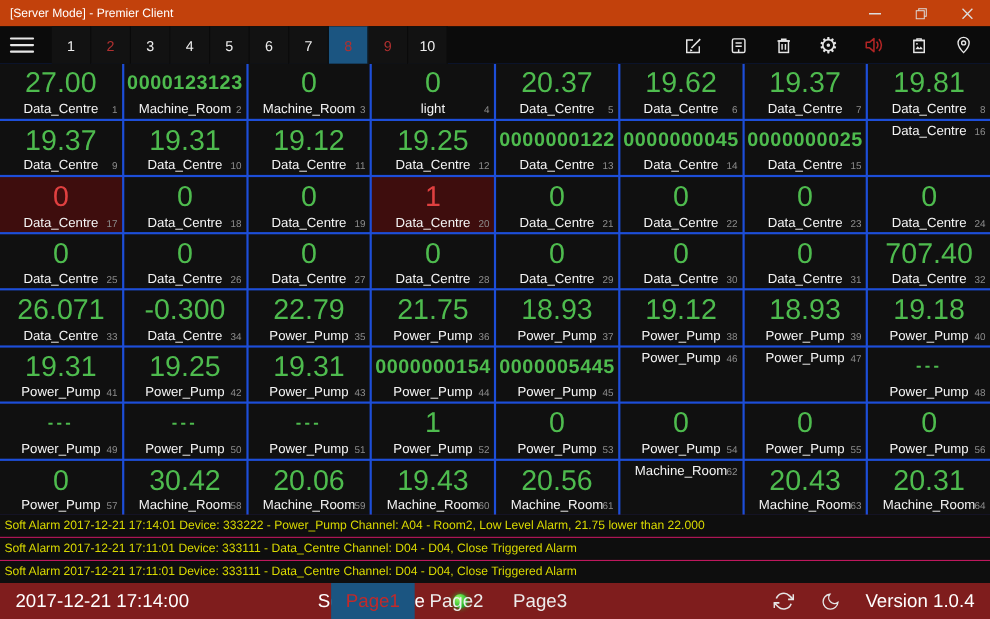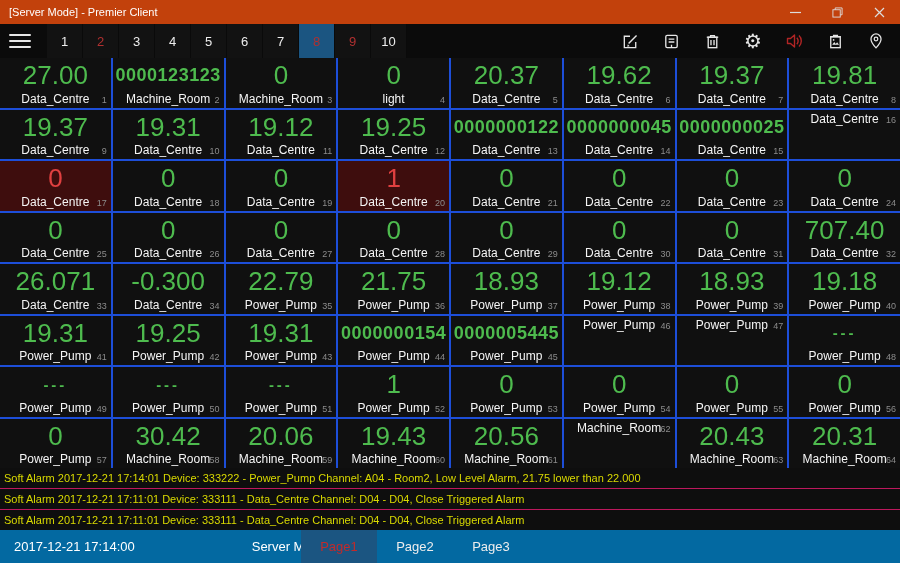--- a/index.html
+++ b/index.html
@@ -38,21 +38,21 @@
   .cell-foot { position:relative; height:18px; display:flex; align-items:center; justify-content:center; }
   .cell-label { font-size:12px; color:#f5f5f5; }
   .cell-index { position:absolute; right:4px; bottom:3px; font-size:9px; color:#8c8c8c; }
 
   
   .alarms { height:62px; display:flex; flex-direction:column; gap:1px; background:#be185d; }
   .alarm-row { flex:1; background:#0e0e0e; display:flex; align-items:center;
                color:#d9d900; font-size:11px; padding-left:4px; white-space:nowrap; overflow:hidden; }
 
   
-  .statusbar { height:33px; background:#0369a1; display:flex; align-items:center; position:relative; font-size:13px; }
+  .statusbar { height:33px; background:#7f1d1d; display:flex; align-items:center; position:relative; font-size:17px; }
   .sb-time { padding-left:14px; color:#fff; }
   .sb-mode { margin-left:117px; color:#fff; }
   .led { width:13px; height:13px; border-radius:50%; margin-left:26px;
          background:radial-gradient(circle at 35% 30%, #9aff66, #2db82d 60%, #157a15);
          box-shadow:0 0 5px #2db82d; }
   .page-strip { position:absolute; left:50%; transform:translateX(-50%); height:100%; display:flex; margin-left:-35px; }
   .page-tab { width:76px; height:100%; display:flex; align-items:center; justify-content:center; color:#ededed; }
   .page-tab.selected { background:#1b5581; color:#c22a2a; }
   .sb-right { margin-left:auto; display:flex; align-items:center; gap:22px; padding-right:14px; }
   .sb-version { color:#fff; }
@@ -626,13 +626,28 @@
 
 <div class="statusbar">
   <span class="sb-time">2017-12-21 17:14:00</span>
   <span class="sb-mode">Server Mode</span>
   <div class="led"></div>
   <div class="page-strip">
       <div class="page-tab selected">Page1</div>
       <div class="page-tab">Page2</div>
       <div class="page-tab">Page3</div>
     </div>
+  <div class="sb-right">
+    <div class="tool-btn">
+      <svg viewBox="0 0 24 24" width="19" height="19">
+        <path d="M23 4v6h-6" fill="none" stroke="#e6e6e6" stroke-width="1.8"></path>
+        <path d="M1 20v-6h6" fill="none" stroke="#e6e6e6" stroke-width="1.8"></path>
+        <path d="M3.5 9a9 9 0 0 1 14.9-3.4L23 10M1 14l4.6 4.4A9 9 0 0 0 20.5 15" fill="none" stroke="#e6e6e6" stroke-width="1.8"></path>
+      </svg>
+    </div>
+    <div class="tool-btn">
+      <svg viewBox="0 0 24 24" width="18" height="18">
+        <path d="M21 12.8A9 9 0 1 1 11.2 3 7 7 0 0 0 21 12.8z" fill="none" stroke="#e6e6e6" stroke-width="1.6"></path>
+      </svg>
+    </div>
+    <span class="sb-version">Version 1.0.4</span>
+  </div>
 </div>
 
 </body></html>

